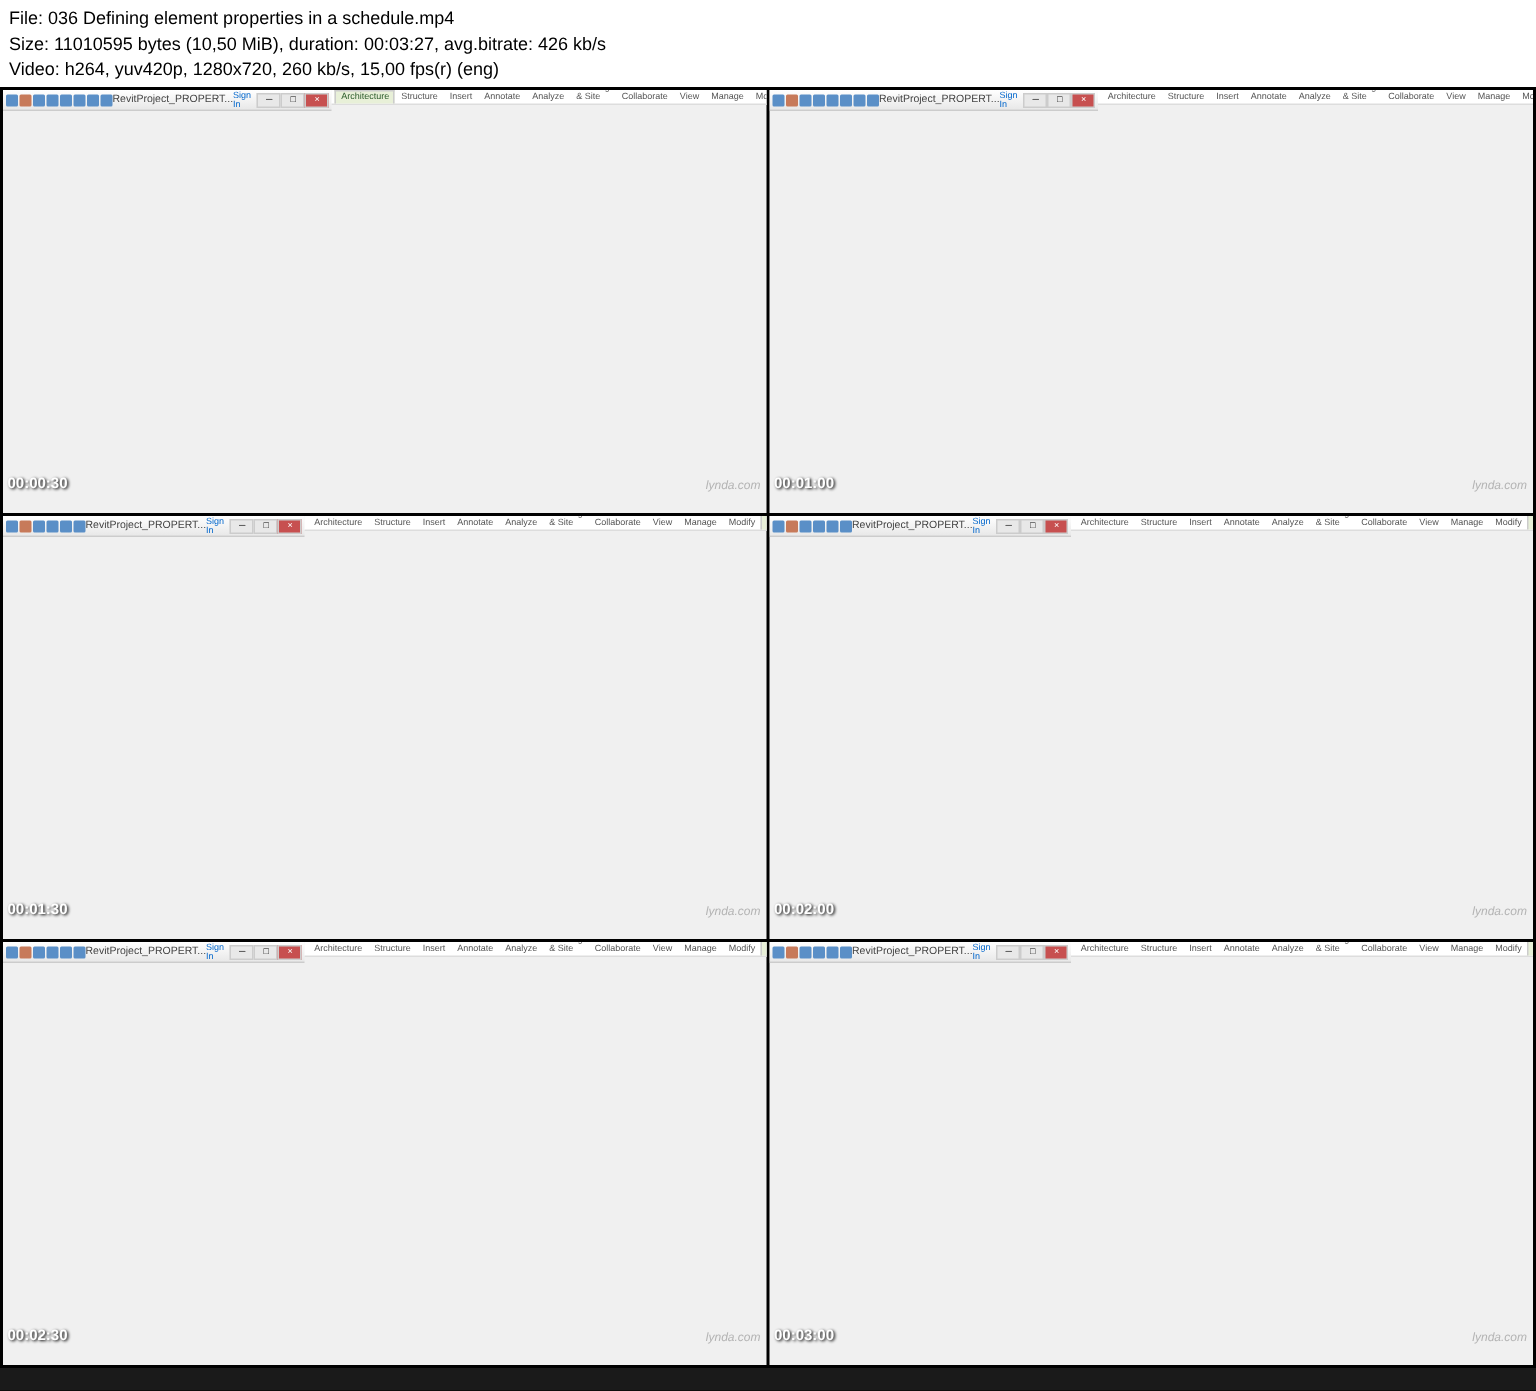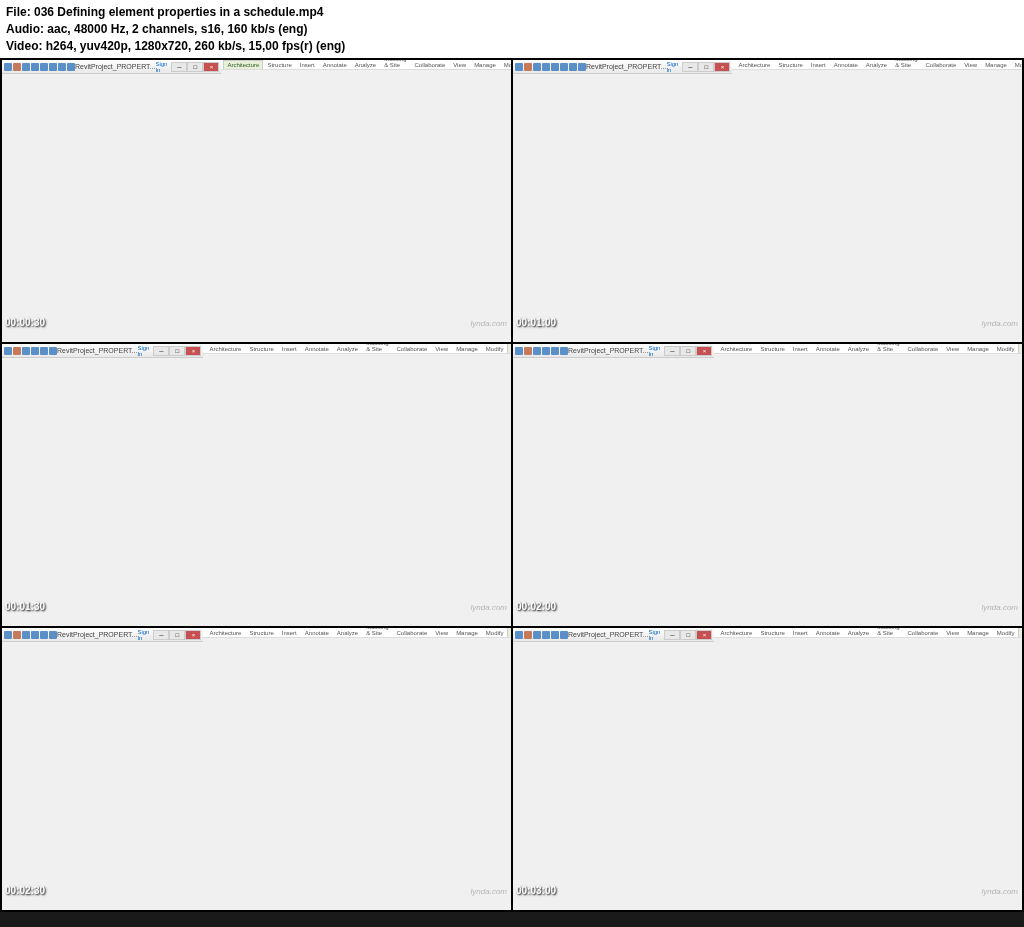--- a/index.html
+++ b/index.html
@@ -1,17 +1,17 @@
 <!DOCTYPE html>
 <html><head>
 <meta charset="utf-8">
 <style>
 *{box-sizing:border-box;margin:0;padding:0;font-family:'Segoe UI',Tahoma,sans-serif}
 body{background:#1a1a1a;width:1024px;font-size:8px}
-.info{background:#fff;color:#000;padding:4px 6px;font-size:12px;font-weight:bold;line-height:1.4}
+.info{background:#fff;color:#000;padding:4px 6px;font-size:12px;font-weight:normal;line-height:1.4}
 .grid{display:grid;grid-template-columns:1fr 1fr;grid-template-rows:repeat(3,282px);gap:2px;background:#000;padding:2px}
 .shot{background:#f0f0f0;display:flex;position:relative;overflow:hidden}
 .titlebar{background:linear-gradient(#fff,#e8e8e8);height:14px;display:flex;align-items:center;padding:0 2px;border-bottom:1px solid #ccc}
 .qat{display:flex;gap:1px;align-items:center}
 .qat-ico{width:8px;height:8px;background:#5a8fc7;border-radius:1px}
 .qat-ico.r{background:#c77a5a}
 .title-text{flex:1;text-align:center;font-size:7px;color:#444}
 .win-btns{display:flex;gap:0}
 .win-btn{width:16px;height:10px;background:#e8e8e8;border:1px solid #ccc;font-size:6px;text-align:center;line-height:8px}
 .win-btn.close{background:#c75050;color:#fff}
@@ -74,21 +74,21 @@
 .type-selector{position:absolute;left:2px;top:14px;width:130px;background:#fff;border:1px solid #666;box-shadow:2px 2px 4px rgba(0,0,0,0.3);z-index:20;font-size:6px}
 .type-selector-hdr{background:#f0f0f0;padding:2px;border-bottom:1px solid #ccc;color:#555}
 .type-selector-item{padding:2px 4px;border-bottom:1px solid #eee}
 .furniture{position:absolute;width:12px;height:6px;background:#4a7ac8;border:1px solid #2a5a98}
 </style>
 </head>
 <body>
 
 <div class="info">
   <div>File: 036 Defining element properties in a schedule.mp4</div>
-  <div>Audio: aac, 48000 Hz, 2 channels, s16, 160 kb/s (eng)</div>
+  <div>Size: 11010595 bytes (10,50 MiB), duration: 00:03:27, avg.bitrate: 426 kb/s</div>
   <div>Video: h264, yuv420p, 1280x720, 260 kb/s, 15,00 fps(r) (eng)</div>
 </div>
 
 <div class="grid">
 
 <div class="shot">
   <div class="timestamp">00:00:30</div>
   <div class="watermark">lynda.com</div>
   <div class="titlebar">
     <div class="qat">

